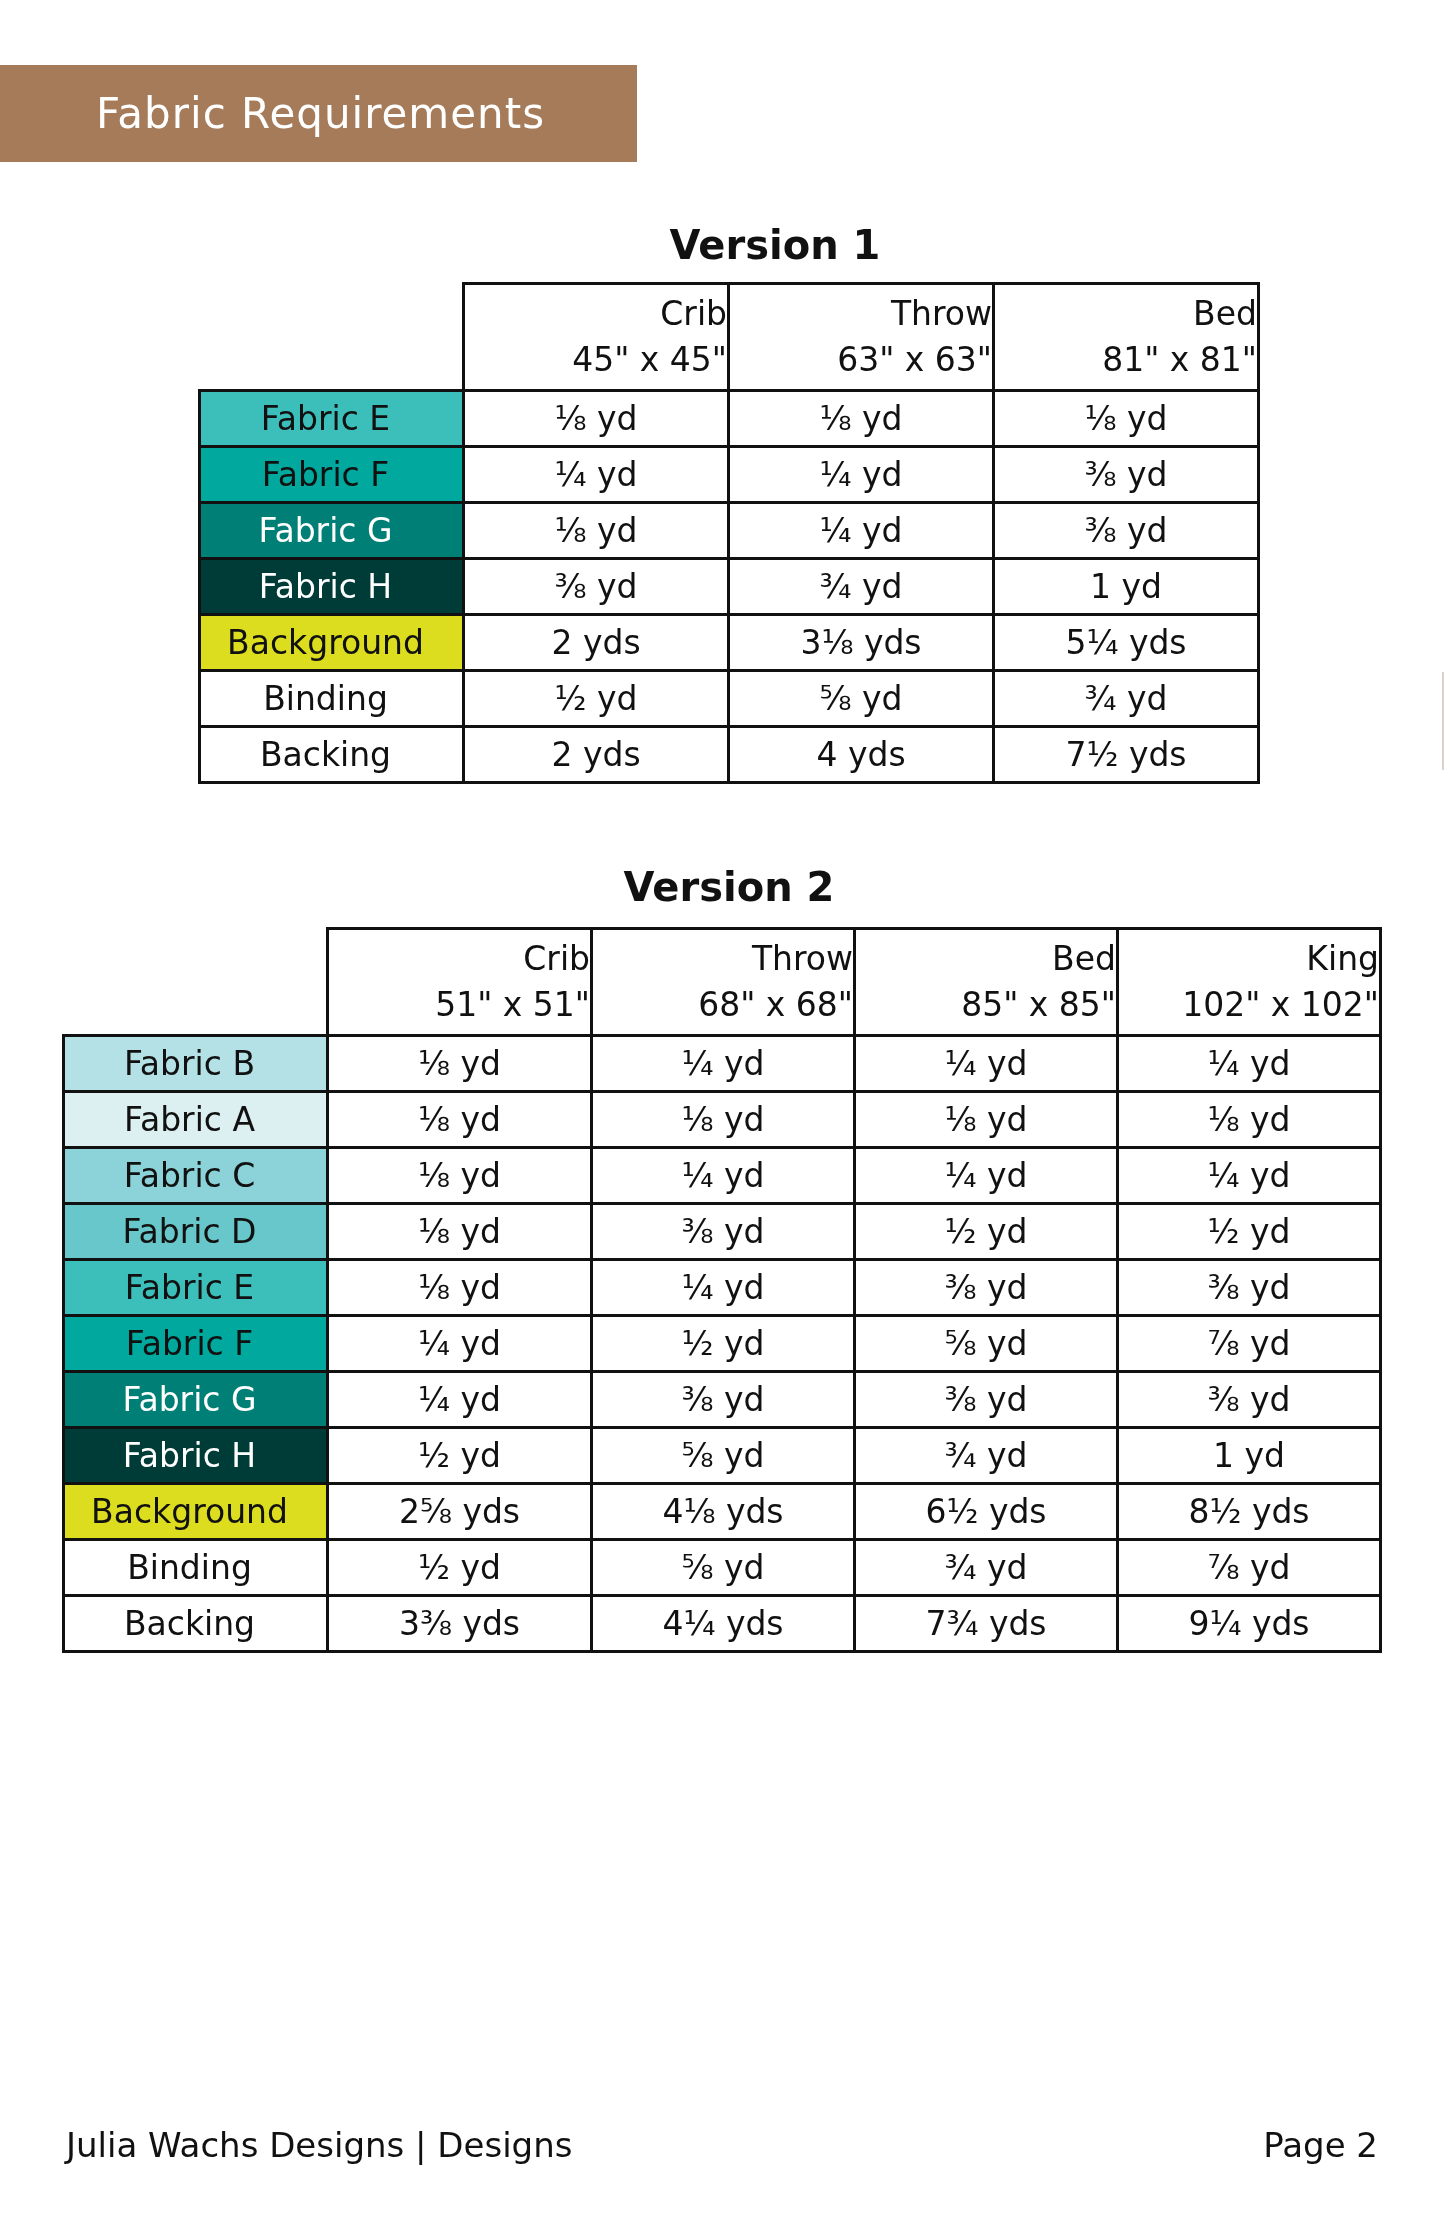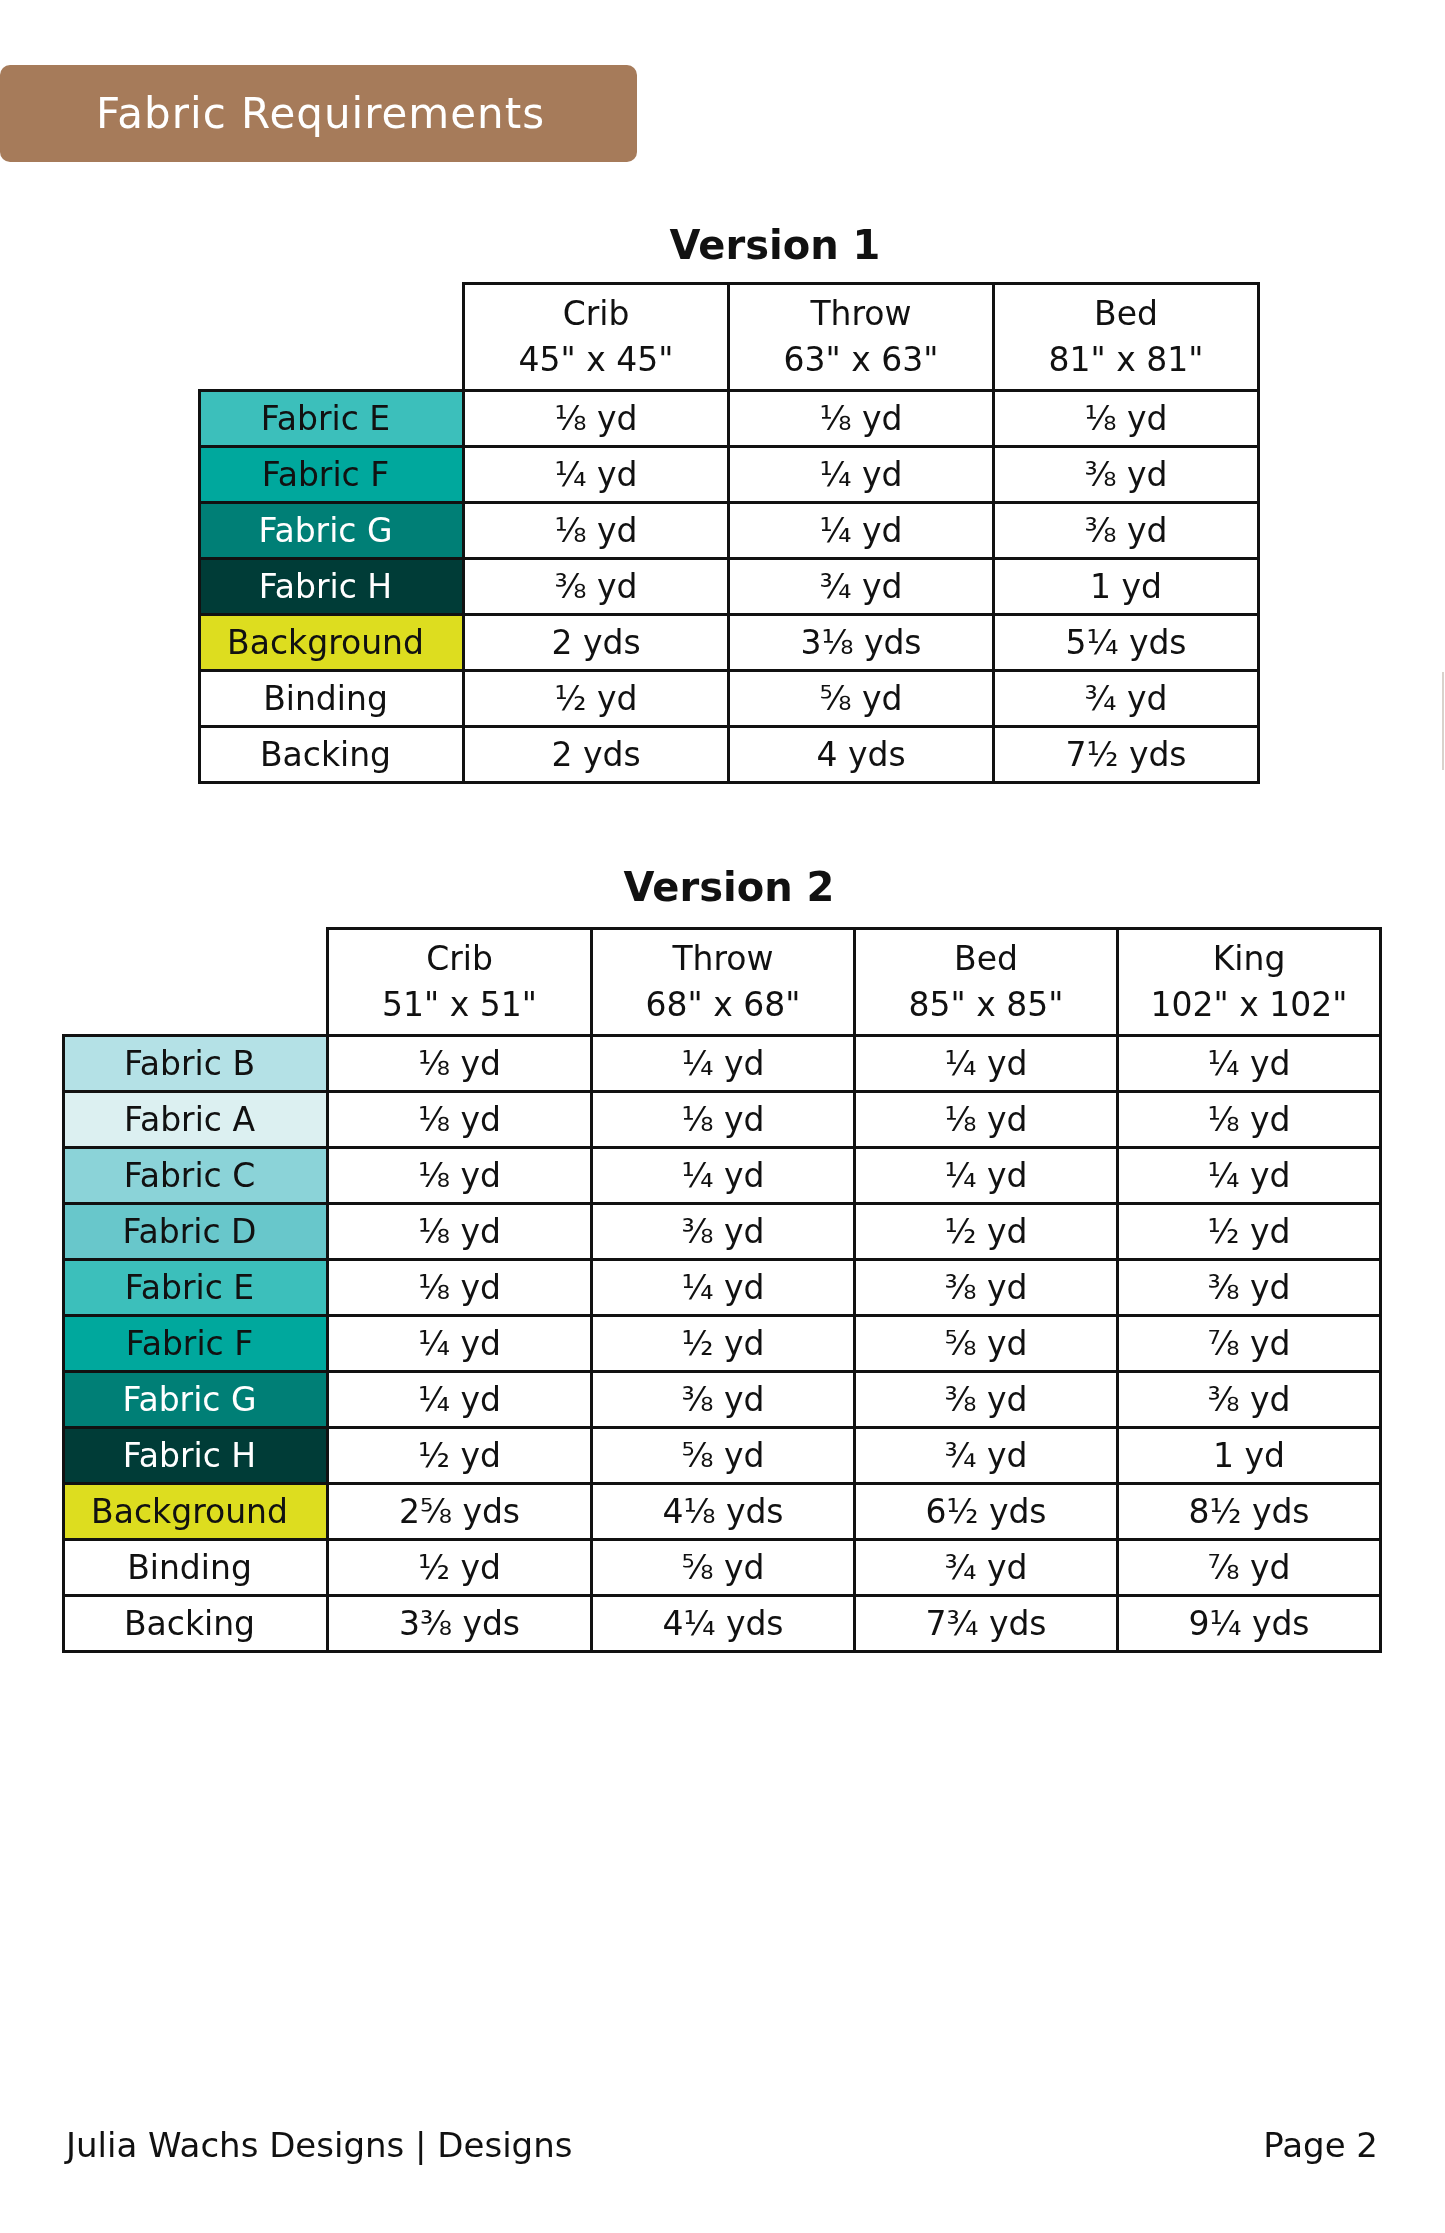--- a/index.html
+++ b/index.html
@@ -1,24 +1,24 @@
 <!DOCTYPE html>
 <html><head>
 <meta charset="utf-8">
 <style>
   html, body { margin:0; padding:0; background:#ffffff; }
   body { width:1445px; height:2233px; position:relative; overflow:hidden;
          font-family:"DejaVu Sans", sans-serif; color:#111; }
   .banner { position:absolute; left:0; top:65px; width:637px; height:97px;
-            background:#a67b5a; display:flex; align-items:center;border-radius:10px; }
+            background:#a67b5a; display:flex; align-items:center; }
   .banner-title { color:#fff; font-size:42px; margin-left:96px; letter-spacing:1px; font-weight:normal; }
   .version-title { position:absolute; font-weight:bold; font-size:40px; text-align:center; transform:translateX(-50%); white-space:nowrap; }
   table.req { position:absolute; border-collapse:collapse; table-layout:fixed; font-size:33px; font-weight:300; }
   table.req td, table.req th { border:3px solid #111; height:53px; padding:0; font-weight:normal; }
-  table.req th { height:104px; line-height:46px; text-align:center; }
+  table.req th { height:104px; line-height:46px; text-align:right; }
   table.req th.blank { border:none; }
   table.req td.label { text-align:center; padding-right:12px; }
   table.req td.val { text-align:center; }
   .footer-left { position:absolute; left:66px; top:2125px; font-size:34px; }
   .footer-right { position:absolute; right:67px; top:2125px; font-size:34px; }
   .edge-line { position:absolute; left:1442px; top:672px; width:2px; height:98px; background:#d9d2cc; }
 </style>
 </head>
 <body>
 

